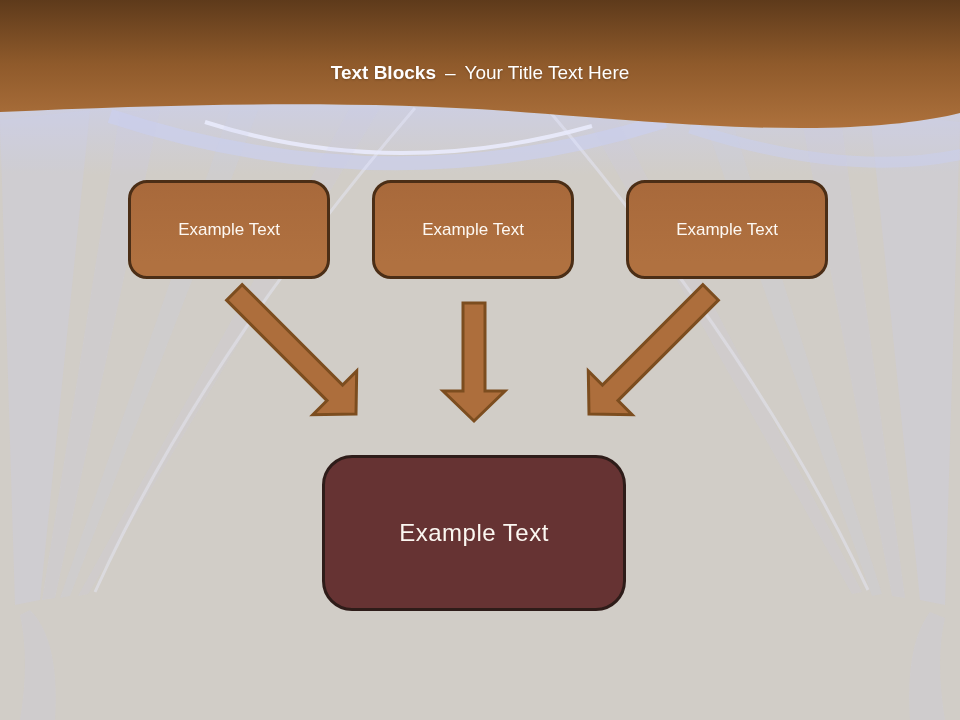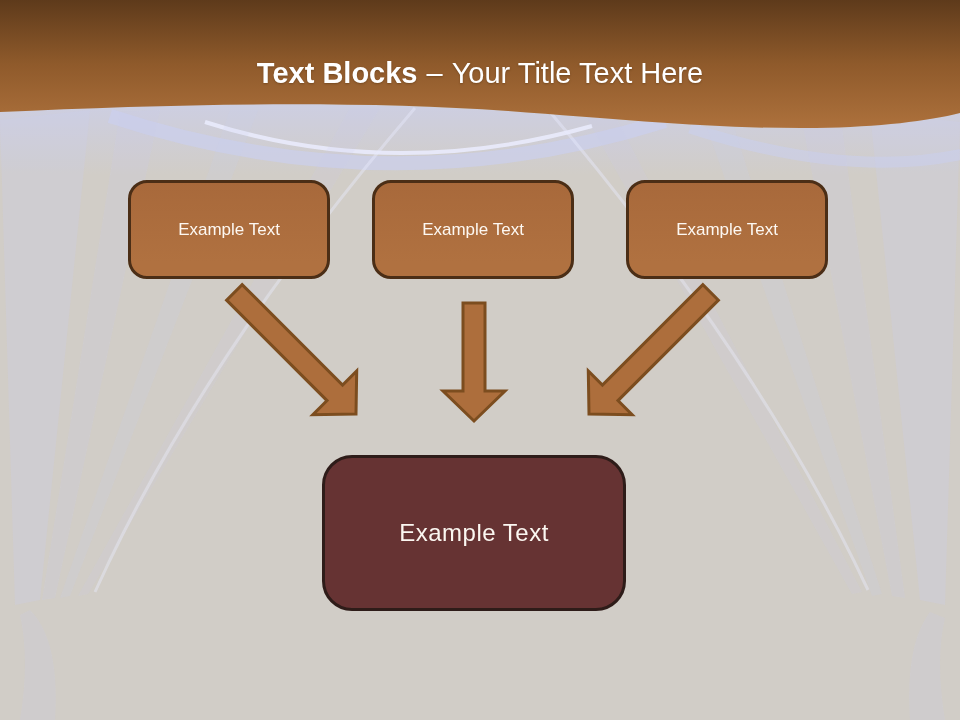--- a/index.html
+++ b/index.html
@@ -13,21 +13,21 @@
   html,body{margin:0;padding:0;}
   body{font-family:"Liberation Sans","DejaVu Sans",sans-serif;background:#888;}
   .stage{
     position:relative; width:960px; height:720px; overflow:hidden;
     background:var(--bg-base);
   }
   .stage svg{position:absolute; left:0; top:0; display:block;}
   .slide-title{
     position:absolute; left:0; top:56px; width:960px;
     text-align:center; color:var(--title-text);
-    font-size:29px; line-height:34px; white-space:nowrap;
+    font-size:19px; line-height:34px; white-space:nowrap;
     text-shadow:0 1px 2px rgba(60,35,10,.35);
     z-index:3;
   }
   .title-bold{font-weight:700;}
   .title-sep{font-weight:400; margin:0 9px;}
   .title-rest{font-weight:400;}
   .tbox{
     position:absolute; top:180px; width:202px; height:99px;
     box-sizing:border-box; border:3px solid var(--box-border); border-radius:19px;
     background:linear-gradient(180deg,var(--box-fill) 0%,var(--box-fill-light) 85%);

